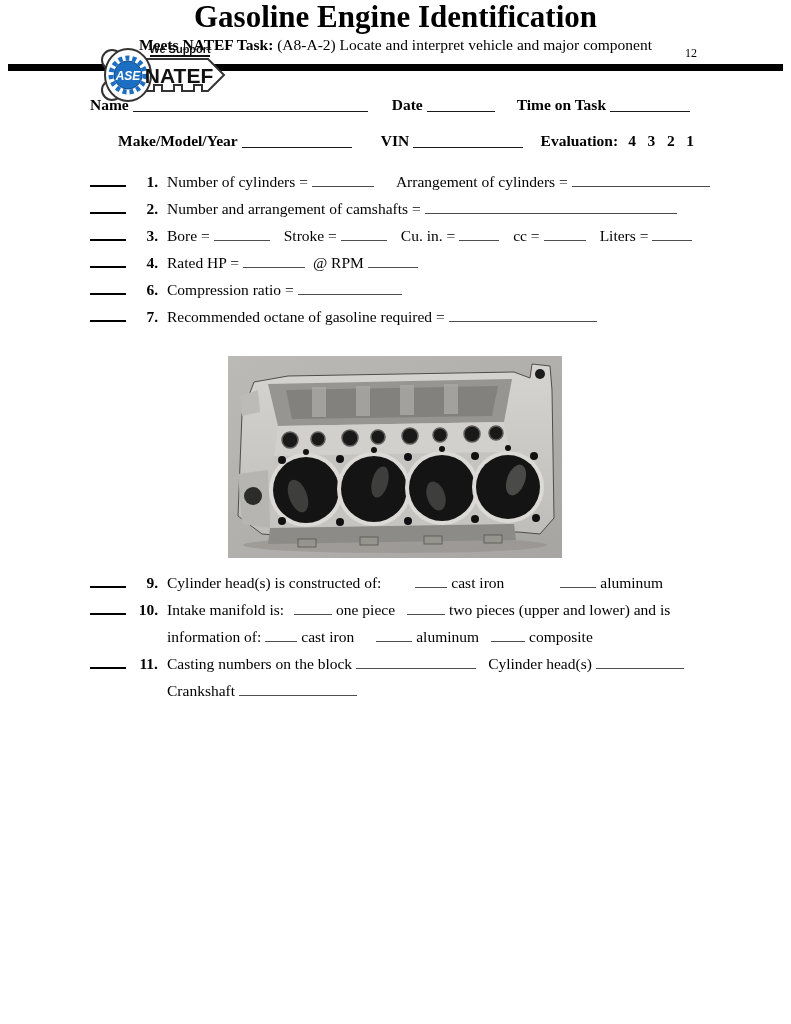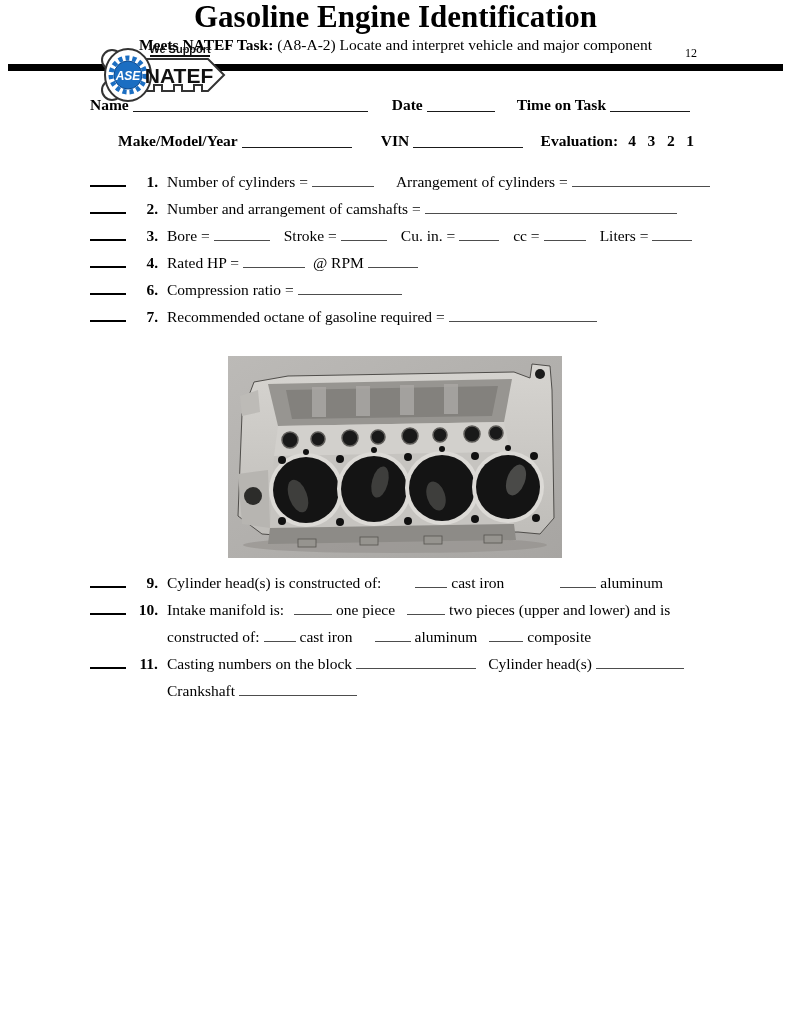--- a/index.html
+++ b/index.html
@@ -244,19 +244,19 @@
 
         <path d="M10,118 L40,114 L42,172 L14,168 Z" fill="#b7b5b1"></path>
         <circle cx="25" cy="140" r="9" fill="#2c2c2a"></circle>
         <path d="M12,40 L30,34 L32,56 L14,60 Z" fill="#bdbbb7"></path>
       </svg>
     </div>
 
     <div class="items items-bottom" id="items-bottom">
         <div class="item-row"><span class="blank score-blank"></span><span class="item-num">9.</span><span>Cylinder head(s) is constructed of:</span><span class="seg-gap" style="width: 30px;"></span><span class="blank" style="width: 32px;"></span><span>cast iron</span><span class="seg-gap" style="width: 52px;"></span><span class="blank" style="width: 36px;"></span><span>aluminum</span></div>
         <div class="item-row"><span class="blank score-blank"></span><span class="item-num">10.</span><span>Intake manifold is:</span><span class="seg-gap" style="width: 6px;"></span><span class="blank" style="width: 38px;"></span><span>one piece</span><span class="seg-gap" style="width: 8px;"></span><span class="blank" style="width: 38px;"></span><span>two pieces (upper and lower) and is</span></div>
-        <div class="item-row cont"><span>constructed of:</span><span class="blank" style="width: 32px;"></span><span>cast iron</span><span class="seg-gap" style="width: 18px;"></span><span class="blank" style="width: 36px;"></span><span>aluminum</span><span class="seg-gap" style="width: 8px;"></span><span class="blank" style="width: 34px;"></span><span>composite</span></div>
+        <div class="item-row cont"><span>information of:</span><span class="blank" style="width: 32px;"></span><span>cast iron</span><span class="seg-gap" style="width: 18px;"></span><span class="blank" style="width: 36px;"></span><span>aluminum</span><span class="seg-gap" style="width: 8px;"></span><span class="blank" style="width: 34px;"></span><span>composite</span></div>
         <div class="item-row"><span class="blank score-blank"></span><span class="item-num">11.</span><span>Casting numbers on the block</span><span class="blank" style="width: 120px;"></span><span class="seg-gap" style="width: 8px;"></span><span>Cylinder head(s)</span><span class="blank" style="width: 88px;"></span></div>
         <div class="item-row cont"><span>Crankshaft</span><span class="blank" style="width: 118px;"></span></div>
       </div>
 
   </div>
 </div>
 
 </body></html>

